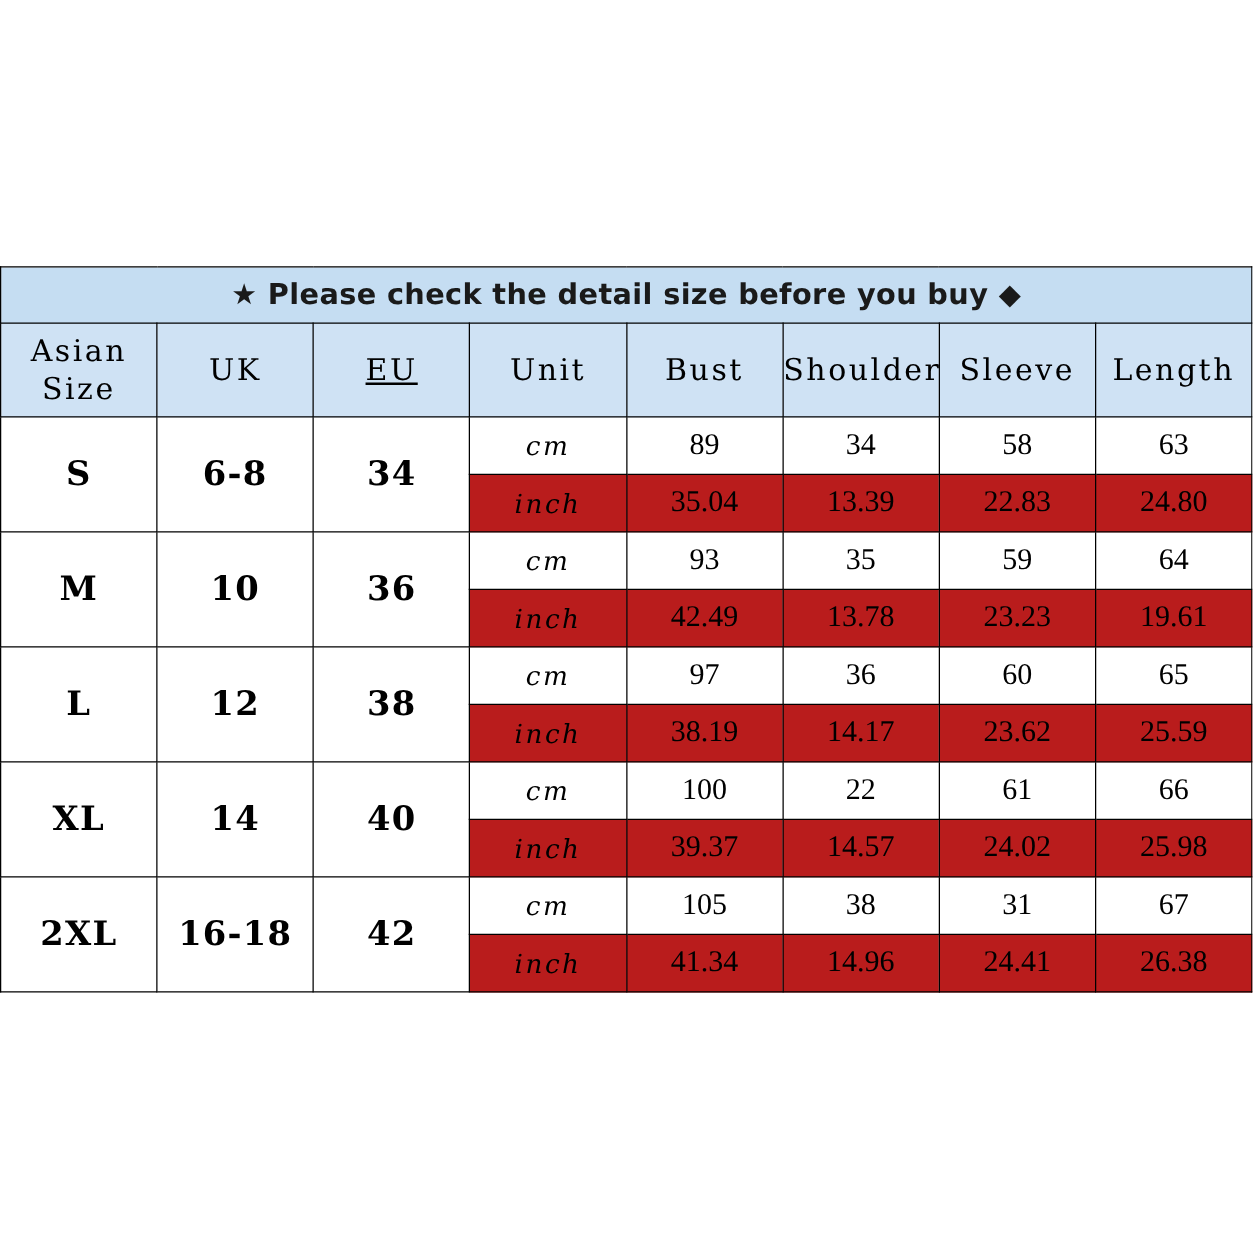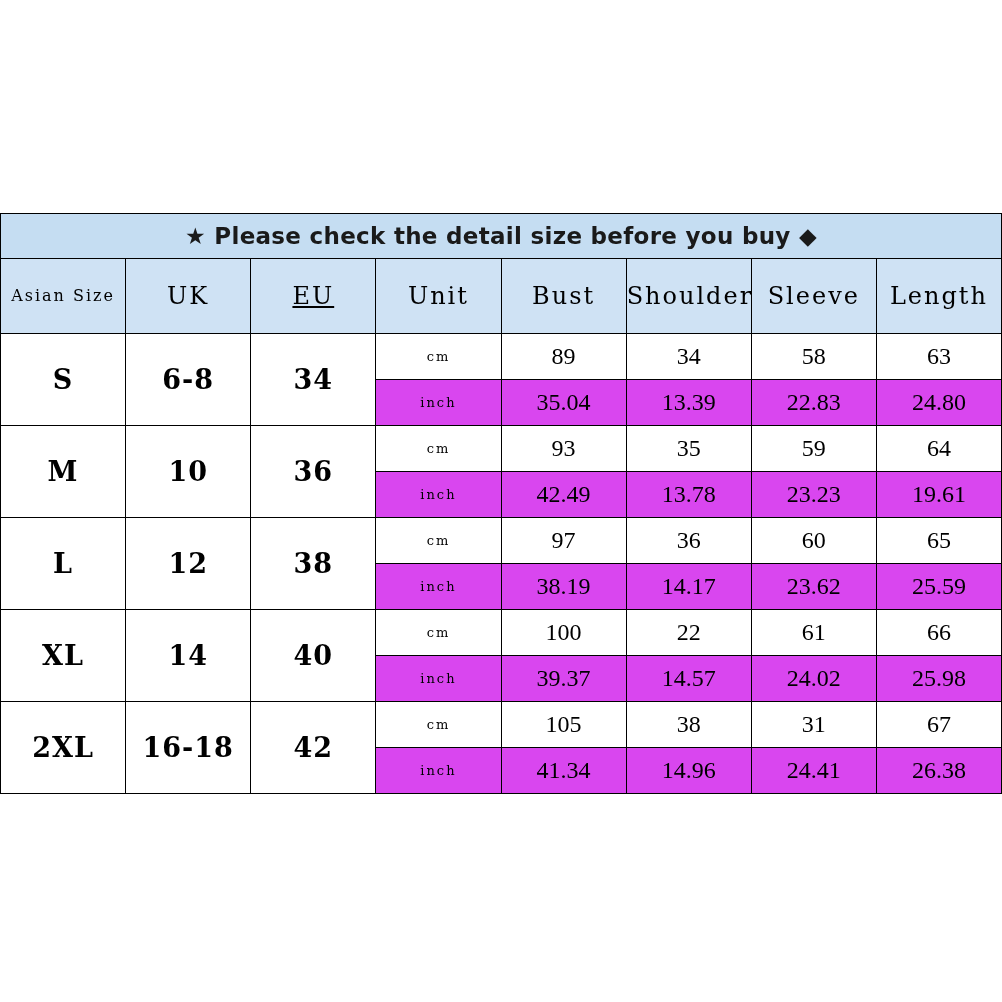--- a/index.html
+++ b/index.html
@@ -42,45 +42,46 @@
   .hdr {
     background: #cfe2f4;
     font-size: 24px;
     height: 74px;
     font-family: "DejaVu Serif", "Liberation Serif", serif;
     letter-spacing: 2px;
     color: #000;
   }
   .hdr.two-line {
     line-height: 1.25;
-    font-size: 16px;
+    font-size: 24px;
   }
   .sizecell {
     font-size: 27px;
     font-weight: bold;
     letter-spacing: 1px;
     background: #ffffff;
     color: #000;
   }
   .unitcell {
-    font-size: 13px;
+    font-size: 21px;
     letter-spacing: 2px;
     height: 45px;
     color: #000;
+    font-style: italic;
   }
   .valcell {
     font-size: 24px;
     color: #000;
     font-family: Liberation Serif, serif;
   }
   tr.row-cm td.unitcell, tr.row-cm td.valcell {
     background: #ffffff;
   }
   tr.row-inch td.unitcell, tr.row-inch td.valcell {
-    background: #d946ef;
+    background: #b91c1c;
   }
   .col-asian { width: 126px; }
   .col-uk { width: 104px; }
   .col-eu { width: 118px; text-decoration: underline; }
   .col-unit { width: 134px; }
   .col-m { width: 128px; }
 </style>
 </head>
 <body>
 

